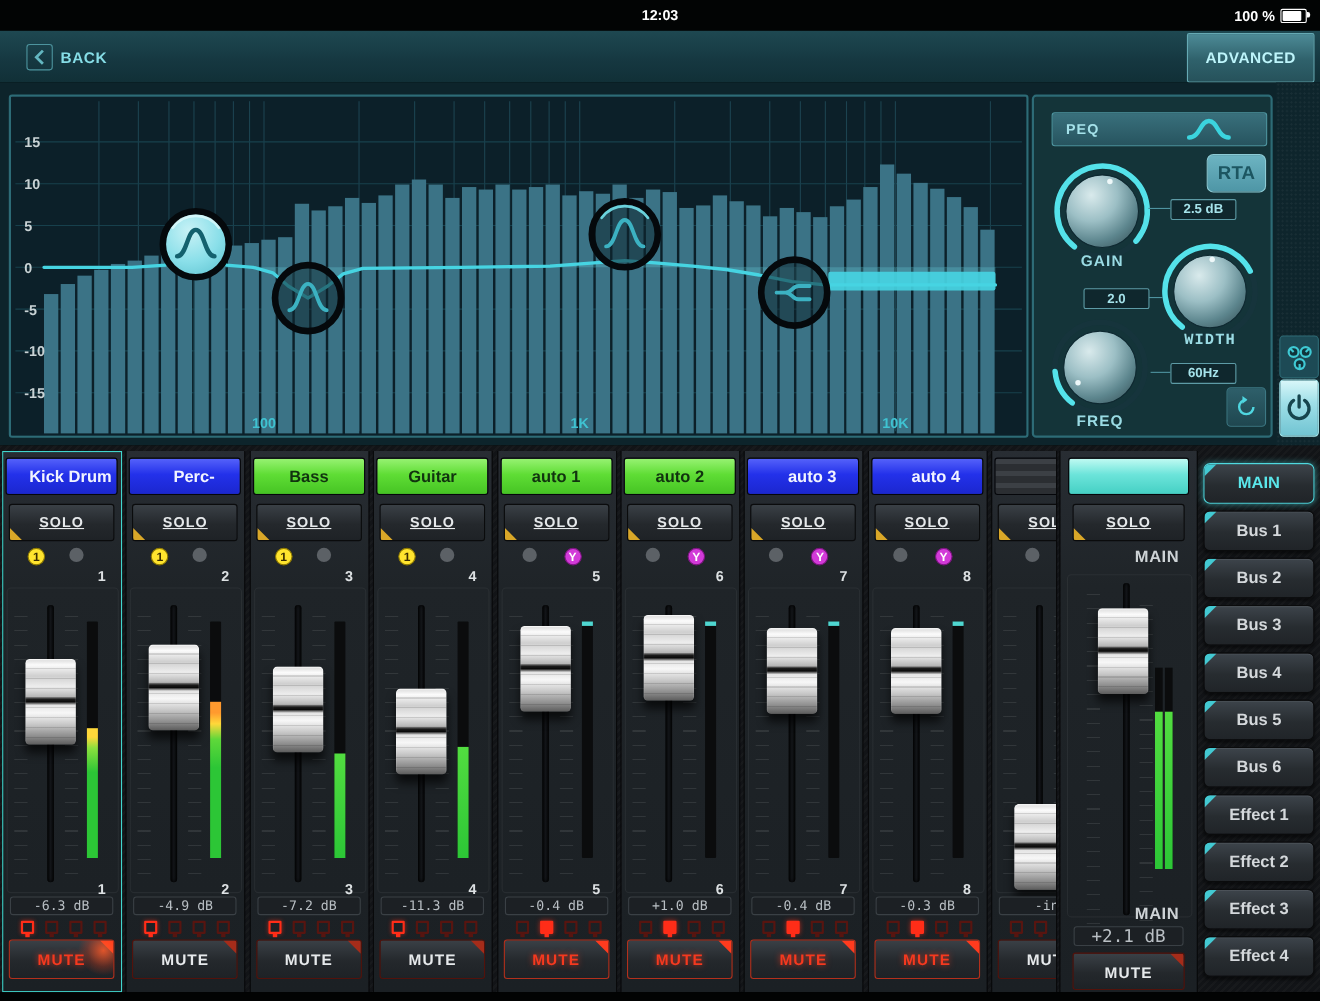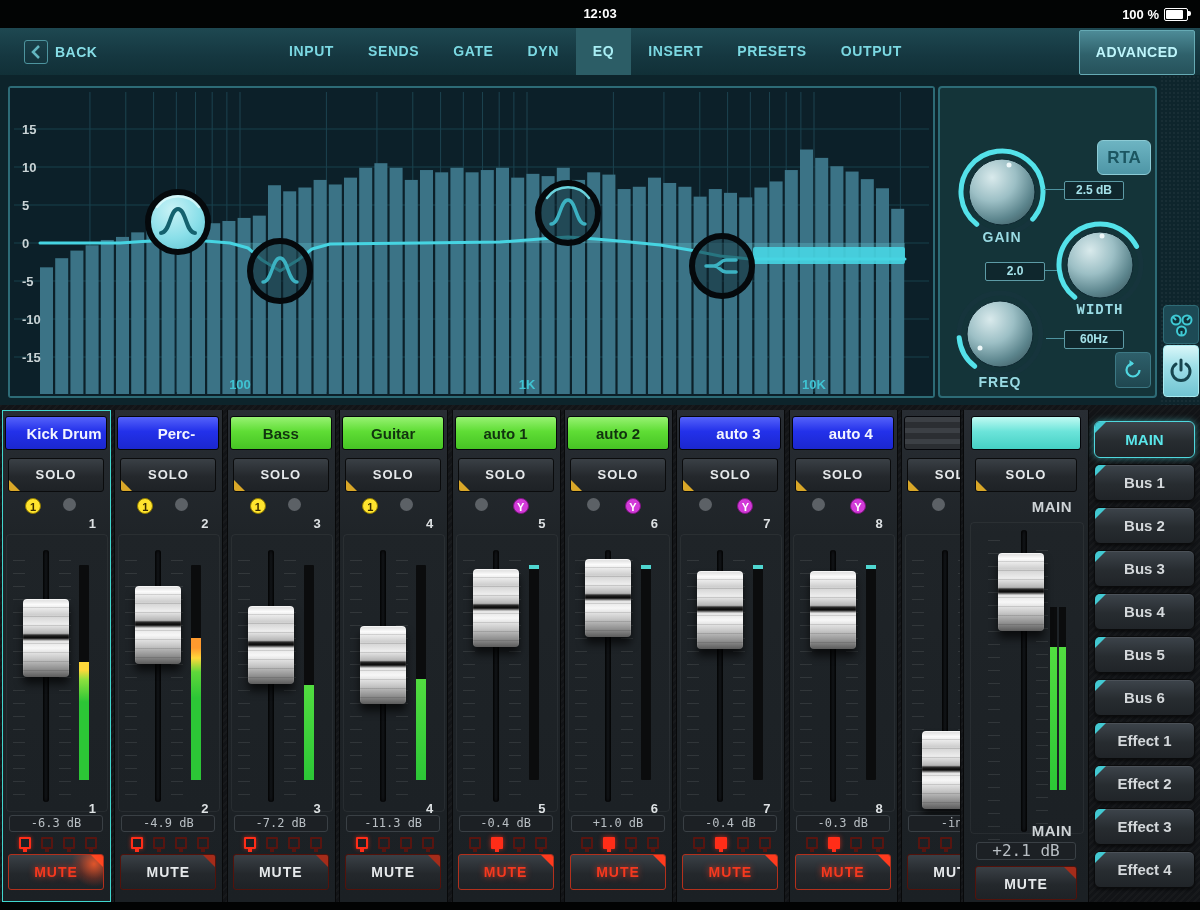--- a/index.html
+++ b/index.html
@@ -87,21 +87,21 @@
             font-weight:bold;font-size:15px;text-align:center;line-height:34px;cursor:pointer;
             border:1px solid #05060a;box-sizing:border-box;}
   .lbl-blue{background:linear-gradient(180deg,#5562fa 0%,#2331ea 45%,#1b27cf 100%);color:#f2f4ff;padding-left:16px;}
   .lbl-green{background:linear-gradient(180deg,#97f272 0%,#5fdd35 45%,#46c424 100%);color:#11330f;}
   .lbl-dark{background:repeating-linear-gradient(180deg,#3c4045 0 5px,#2b2e32 5px 11px);}
   .lbl-cyan{background:linear-gradient(180deg,#c0faf2 0%,#6ce4da 45%,#45d0c4 100%);}
 
   .solo-btn{position:absolute;left:5px;top:48px;width:96px;height:34px;border-radius:3px;
             background:linear-gradient(180deg,#3a4046 0%,#24282c 55%,#1e2226 100%);
             border:1px solid #0a0b0c;box-sizing:border-box;cursor:pointer;overflow:hidden;
-            color:#e6e9eb;font-weight:bold;font-size:13px;letter-spacing:1px;text-align:center;line-height:32px;}
+            color:#e6e9eb;font-weight:bold;font-size:13px;letter-spacing:1px;text-align:center;line-height:32px;text-decoration:underline;}
   .fold-y{position:absolute;left:0;bottom:0;width:0;height:0;
           border-bottom:11px solid #d9a728;border-right:11px solid transparent;}
   .badge{position:absolute;top:88px;border-radius:50%;text-align:center;}
   .badge-dot{width:13px;height:13px;background:#5c6166;}
   .badge-num{width:16px;height:16px;font-size:11px;font-weight:bold;line-height:16px;}
   .badge-yellow{background:#ffe42e;color:#3a2c00;border:1px solid #8f7a00;box-sizing:border-box;}
   .badge-magenta{background:#d23ad8;color:#fff;border:1px solid #7c1480;box-sizing:border-box;}
   .ch-num{position:absolute;right:14px;color:#dde1e3;font-size:13px;font-weight:bold;}
   .ch-num.top{top:106px;}
   .ch-num.bottom{top:391px;}
@@ -210,30 +210,20 @@
 
 <div id="nav-bar">
   <div id="back-btn">
     <span id="back-chev">
       <svg width="12" height="14" viewBox="0 0 12 14">
           <path d="M9,1 L3,7 L9,13" fill="none" stroke="#63b6c0" stroke-width="2.5"></path>
         </svg>
     </span>
     <span id="back-label">BACK</span>
   </div>
-  <div id="tabs">
-      <span class="tab">INPUT</span>
-      <span class="tab">SENDS</span>
-      <span class="tab">GATE</span>
-      <span class="tab">DYN</span>
-      <span class="tab active">EQ</span>
-      <span class="tab">INSERT</span>
-      <span class="tab">PRESETS</span>
-      <span class="tab">OUTPUT</span>
-    </div>
   <div id="advanced-btn">ADVANCED</div>
 </div>
 
 <div id="eq-section">
   <div id="eq-graph">
     <svg id="eq-svg" width="923" height="308" viewBox="0 0 923 308">
         <rect x="0" y="0" width="923" height="308" fill="#0c2029"></rect>
         <line x1="79.93380010454311" y1="4" x2="79.93380010454311" y2="304" stroke="#1c4350" stroke-width="1"></line>
         <line x1="115.79121751112521" y1="4" x2="115.79121751112521" y2="304" stroke="#1c4350" stroke-width="1"></line>
         <line x1="143.6043912444374" y1="4" x2="143.6043912444374" y2="304" stroke="#1c4350" stroke-width="1"></line>
@@ -353,20 +343,28 @@
           <path d="M-17,11 C-8,11 -8,-13 0,-13 C8,-13 8,11 17,11" fill="none" stroke="#3cb2c2" stroke-width="3.5" stroke-linecap="round"></path>
         </g>
         <g transform="translate(712,178)">
           <circle r="30" stroke="#05090c" stroke-width="6" fill="rgba(14,38,48,.55)"></circle>
           <path d="M-16,0 L-8,0 C-2,0 -2,-6 4,-6 L14,-6 M-8,0 C-2,0 -2,6 4,6 L14,6" fill="none" stroke="#3cb2c2" stroke-width="3.5" stroke-linecap="round"></path>
         </g>
       </svg>
   </div>
 
   <div id="right-panel">
+    <div id="peq-bar">
+      <span id="peq-label">PEQ</span>
+      <span id="peq-curve-icon">
+        <svg width="44" height="23" viewBox="0 0 44 23">
+            <path d="M4,19 C14,19 14,4 22,4 C30,4 30,19 40,19" fill="none" stroke="#3bd4de" stroke-width="4" stroke-linecap="round"></path>
+          </svg>
+      </span>
+    </div>
     <div id="rta-btn">RTA</div>
 
     <div class="knob" id="knob-gain">
       <svg width="100" height="100" viewBox="0 0 100 100">
         <circle cx="50" cy="50" r="41" fill="none" stroke="#16343c" stroke-width="5"></circle>
         <circle cx="50" cy="50" r="41" fill="none" stroke="#54e2ea" stroke-width="5" pathLength="100" stroke-dasharray="76 24" stroke-linecap="round" transform="rotate(128 50 50)"></circle>
         <circle cx="50" cy="50" r="33" fill="url(#knobGrad)" stroke="#0e2830"></circle>
         <circle cx="57" cy="23" r="2.5" fill="#eef8f9"></circle>
       </svg>
     </div>

